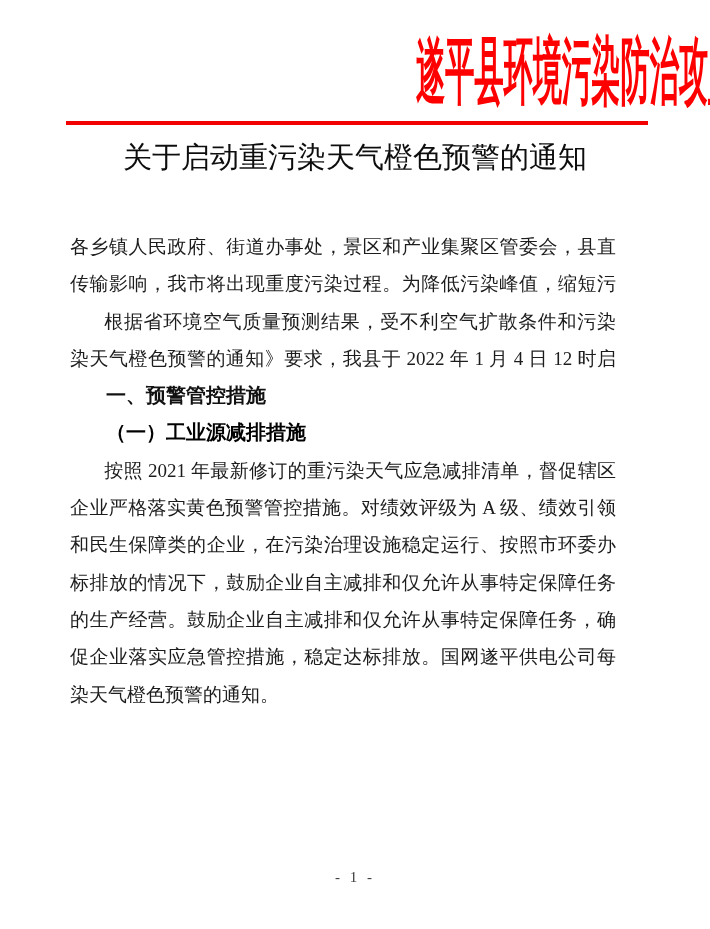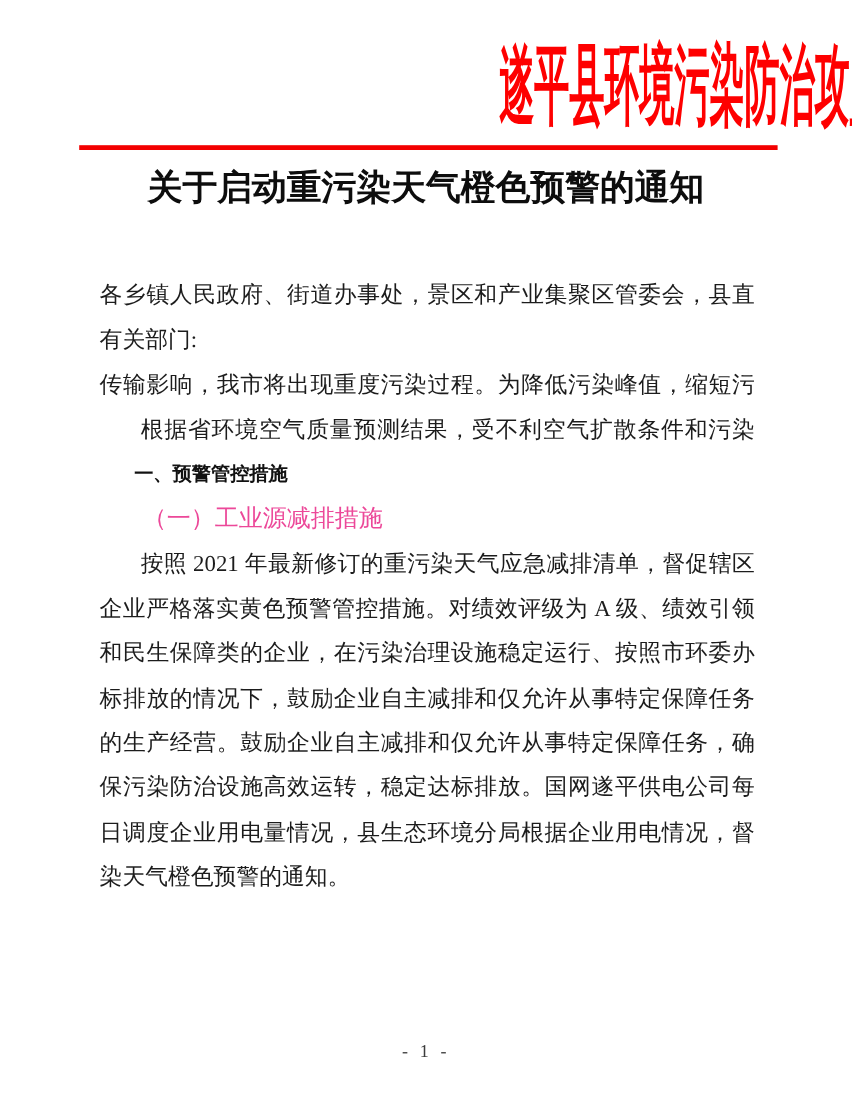--- a/index.html
+++ b/index.html
@@ -46,55 +46,55 @@
   
   .doc-title {
     position: absolute;
     top: 138px;
     left: 0;
     width: 710px;
     margin: 0;
     text-align: center;
     font-size: 29px;
     line-height: 38px;
-    font-weight: bold;
+    font-weight: normal;
     color: #0d0d0d;
   }
 
   
   .doc-body {
     position: absolute;
     top: 228px;
-    left: 83px;
+    left: 70px;
     width: 546px;
     font-size: 19px;
     color: #1c1c1c;
   }
   .bl {
     height: 37.3px;
     line-height: 37.3px;
     white-space: nowrap;
     overflow: visible;
   }
   .jt {
     white-space: normal;
     text-align: justify;
     text-align-last: justify;
   }
   .ind { text-indent: 1.8em; }
   .h1 {
     font-family: "Liberation Sans", "DejaVu Sans", sans-serif;
     font-weight: bold;
-    font-size: 16px;
+    font-size: 20px;
     color: #111111;
   }
   .h2 {
-    font-weight: normal;
+    font-weight: bold;
     font-size: 20px;
-    color: #ec4899;
+    color: #000000;
   }
 
   
   .pagenum {
     position: absolute;
     top: 869px;
     left: 0;
     width: 710px;
     text-align: center;
     font-size: 15px;
@@ -110,30 +110,29 @@
   <header class="banner">
     <div class="banner-text">遂平县环境污染防治攻坚战领导小组办公室</div>
   </header>
 
   <div class="red-rule"></div>
 
   <h1 class="doc-title">关于启动重污染天气橙色预警的通知</h1>
 
   <main class="doc-body">
     <div class="bl jt">各乡镇人民政府、街道办事处，景区和产业集聚区管委会，县直</div>
-    <div class="bl">有关部门:</div>
     <div class="bl jt">传输影响，我市将出现重度污染过程。为降低污染峰值，缩短污</div>
     <div class="bl jt ind">根据省环境空气质量预测结果，受不利空气扩散条件和污染</div>
+    <div class="bl jt">染天气橙色预警的通知》要求，我县于 2022 年 1 月 4 日 12 时启</div>
     <div class="bl h1 ind">一、预警管控措施</div>
     <div class="bl h2 ind">（一）工业源减排措施</div>
     <div class="bl jt ind">按照 2021 年最新修订的重污染天气应急减排清单，督促辖区</div>
     <div class="bl jt">企业严格落实黄色预警管控措施。对绩效评级为 A 级、绩效引领</div>
     <div class="bl jt">和民生保障类的企业，在污染治理设施稳定运行、按照市环委办</div>
     <div class="bl jt">标排放的情况下，鼓励企业自主减排和仅允许从事特定保障任务</div>
     <div class="bl jt">的生产经营。鼓励企业自主减排和仅允许从事特定保障任务，确</div>
-    <div class="bl jt">保污染防治设施高效运转，稳定达标排放。国网遂平供电公司每</div>
-    <div class="bl jt">日调度企业用电量情况，县生态环境分局根据企业用电情况，督</div>
+    <div class="bl jt">促企业落实应急管控措施，稳定达标排放。国网遂平供电公司每</div>
     <div class="bl">染天气橙色预警的通知。</div>
   </main>
 
   <footer class="pagenum">- 1 -</footer>
 
 </div>
 
 </body></html>

